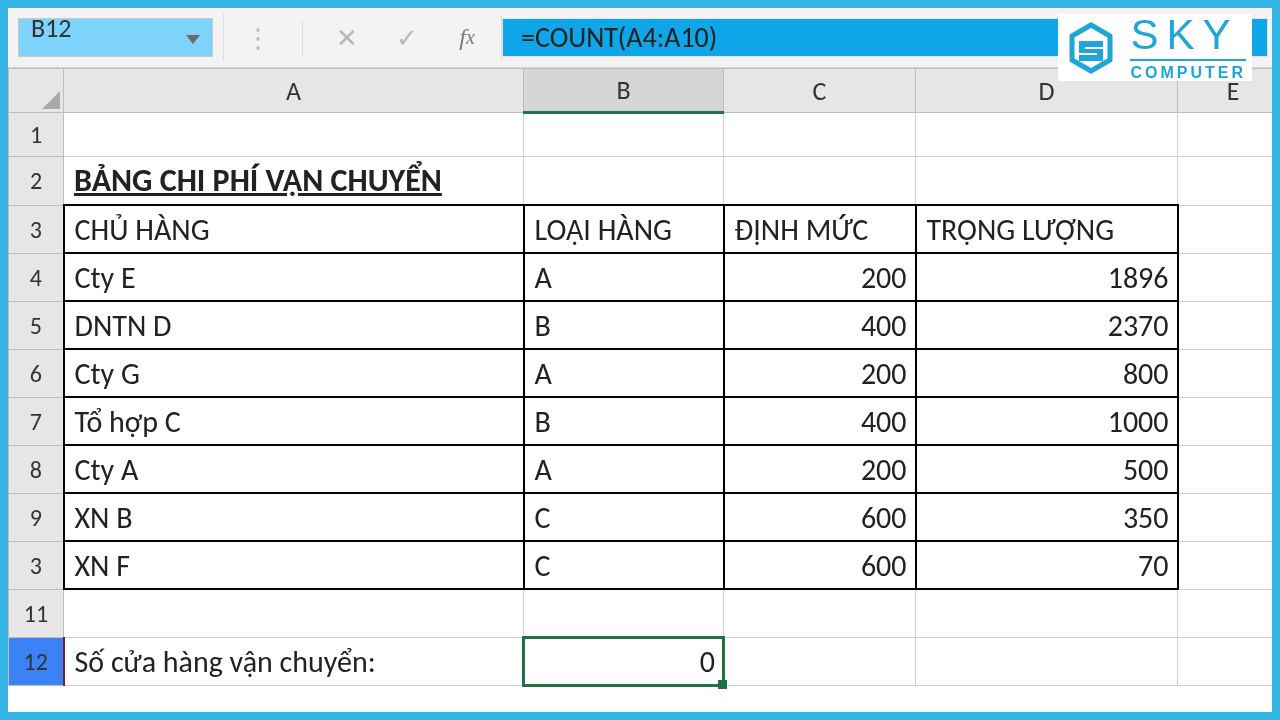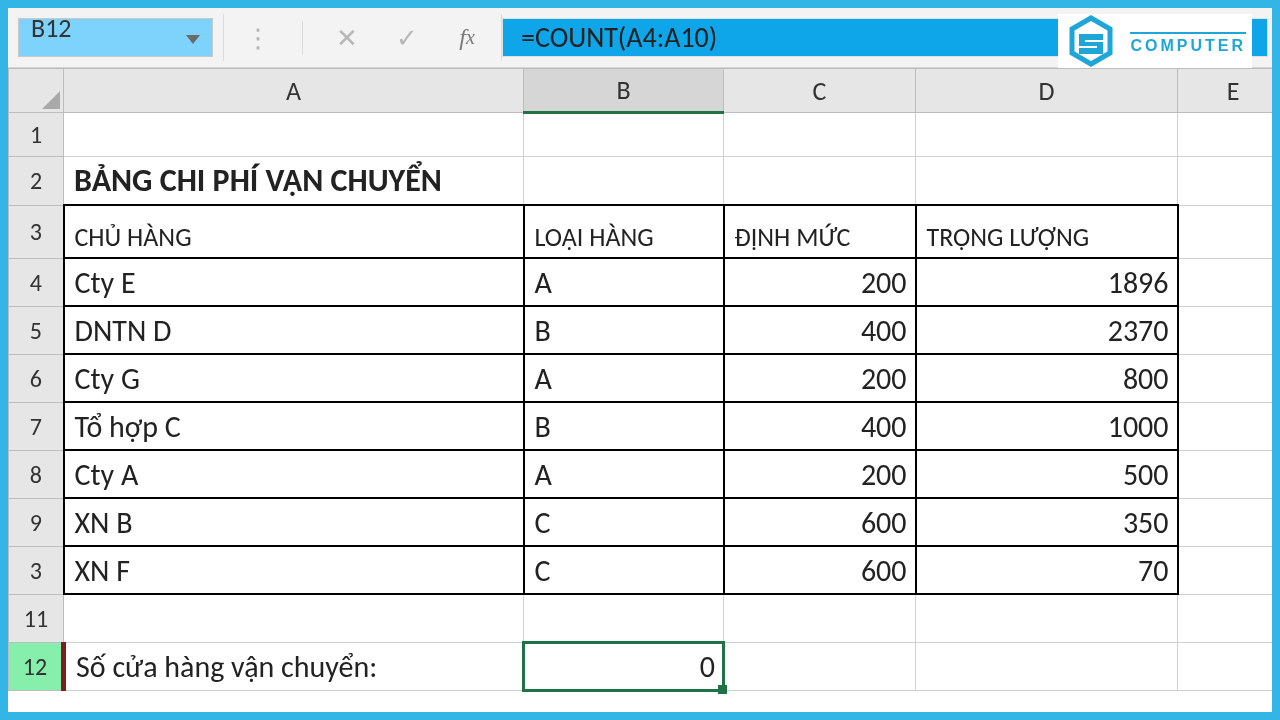--- a/index.html
+++ b/index.html
@@ -159,37 +159,37 @@
     border-bottom: 18px solid #a9a9a9;
   }
   td.rowhdr {
     background: #e6e6e6;
     text-align: center;
     font-size: 24px;
     color: #333;
     border-color: #bdbdbd;
   }
   td.rowhdr.sel {
-    background: #86efac;
-    border-right: 5px solid #7f1d1d;
+    background: #3b82f6;
+    border-right: 2px solid #7f1d1d;
   }
 
   
   td.hb { border: 2px solid #000; }
 
   .cell-inner {
     padding: 4px 8px 4px 10px;
     height: 100%;
     display: flex;
     align-items: center;
     font-size: 30px;
   }
   .num { justify-content: flex-end; }
-  .hdr-cell { font-size: 26px; margin-top: 11px; }
-  .title-cell { font-weight: bold; font-size: 32px; }
+  .hdr-cell { font-size: 30px; }
+  .title-cell { font-weight: bold; font-size: 32px; text-decoration: underline; }
 
   
   .active-cell {
     position: relative;
   }
   .active-cell::before {
     content: "";
     position: absolute;
     inset: -2px;
     border: 3px solid #1f7246;
@@ -232,20 +232,21 @@
     <div class="logo">
       <svg width="54" height="54" viewBox="0 0 54 54">
         <g fill="none" stroke="#1fa6d8" stroke-width="5">
           <path d="M27 4 L46 15 L46 39 L27 50 L8 39 L8 15 Z"></path>
         </g>
         <g fill="#1fa6d8">
           <path d="M15 20 L39 20 L39 26 L21 26 L21 28 L39 28 L39 40 L15 40 L15 34 L33 34 L33 32 L15 32 Z"></path>
         </g>
       </svg>
       <div class="logo-txt">
+        <span class="l1">SKY</span>
         <span class="hr"></span>
         <span class="l2">COMPUTER</span>
       </div>
     </div>
   </div>
 
   <div class="grid-wrap">
     <table class="sheet">
       <colgroup>
         <col class="col-rowhdr">

